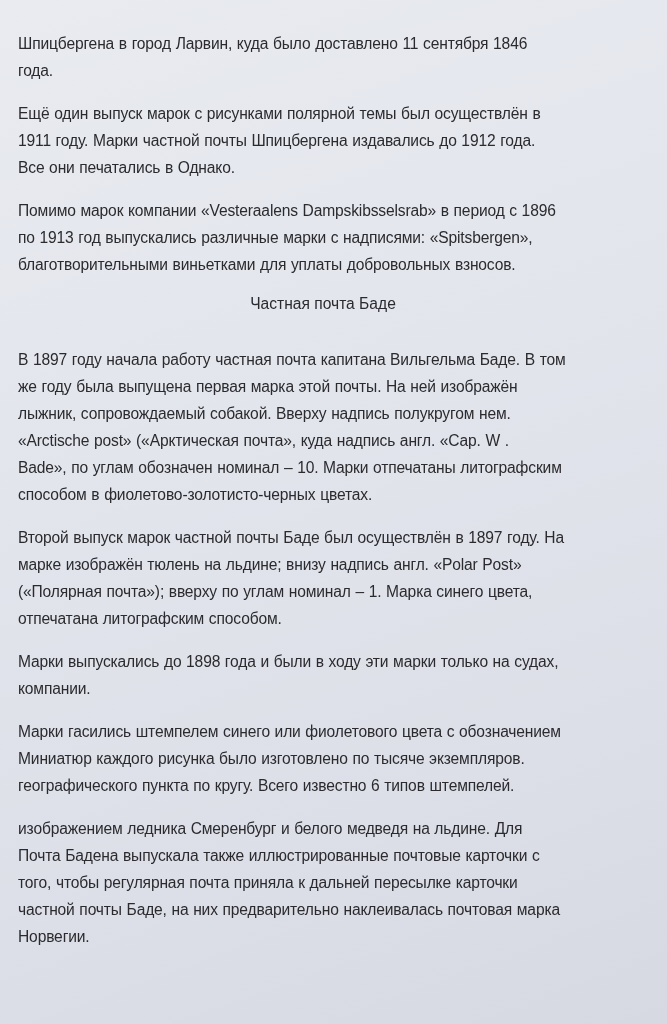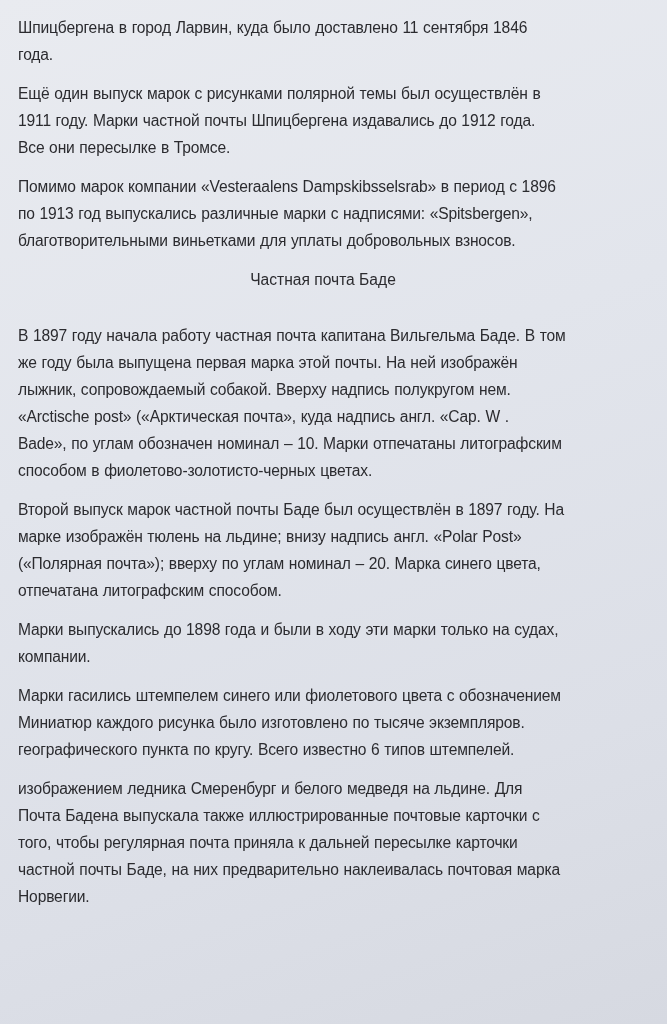--- a/index.html
+++ b/index.html
@@ -14,21 +14,21 @@
     }
     .page {
       position: absolute;
       left: 18px;
       top: 14px;
       width: 640px;
     }
     .para {
       font-size: 15.6px;
       line-height: 27px;
-      margin: 0 0 12px 0;
+      margin: 16px 0 12px 0;
       letter-spacing: -0.15px;
       word-spacing: 0.5px;
     }
     .para .ln { display: block; white-space: nowrap; }
     .heading {
       text-align: center;
       font-size: 15.6px;
       line-height: 27px;
       margin: 6px 0 29px 0;
       padding-right: 30px;
@@ -40,21 +40,21 @@
 <div class="page">
 
   <p class="para">
     <span class="ln">Шпицбергена в город Ларвин, куда  было доставлено 11 сентября 1846</span>
     <span class="ln">года.</span>
   </p>
 
   <p class="para">
     <span class="ln">Ещё один выпуск марок с рисунками полярной темы был осуществлён в</span>
     <span class="ln">1911 году. Марки частной почты Шпицбергена издавались до 1912 года.</span>
-    <span class="ln">Все они пересылке в Тромсе.</span>
+    <span class="ln">Все они печатались в Однако.</span>
   </p>
 
   <p class="para">
     <span class="ln">Помимо марок компании «Vesteraalens Dampskibsselsrab»  в период с 1896</span>
     <span class="ln">по 1913 год выпускались различные марки с надписями: «Spitsbergen»,</span>
     <span class="ln">благотворительными виньетками для уплаты добровольных взносов.</span>
   </p>
 
   <div class="heading">Частная почта Баде</div>
 
@@ -63,21 +63,21 @@
     <span class="ln">же году была выпущена первая марка этой почты. На ней изображён</span>
     <span class="ln">лыжник, сопровождаемый собакой. Вверху надпись полукругом нем.</span>
     <span class="ln">«Arctische post» («Арктическая почта», куда надпись англ. «Cap. W .</span>
     <span class="ln">Bade», по углам обозначен номинал – 10. Марки отпечатаны литографским</span>
     <span class="ln">способом в фиолетово-золотисто-черных цветах.</span>
   </p>
 
   <p class="para">
     <span class="ln">Второй выпуск марок частной почты Баде был осуществлён в 1897 году. На</span>
     <span class="ln">марке изображён тюлень на льдине; внизу надпись англ. «Polar Post»</span>
-    <span class="ln">(«Полярная почта»); вверху по углам номинал – 20. Марка синего цвета,</span>
+    <span class="ln">(«Полярная почта»); вверху по углам номинал – 1. Марка синего цвета,</span>
     <span class="ln">отпечатана литографским способом.</span>
   </p>
 
   <p class="para">
     <span class="ln">Марки выпускались до 1898 года и были в ходу эти марки только на судах,</span>
     <span class="ln">компании.</span>
   </p>
 
   <p class="para">
     <span class="ln">Марки гасились штемпелем синего или фиолетового цвета с обозначением</span>

